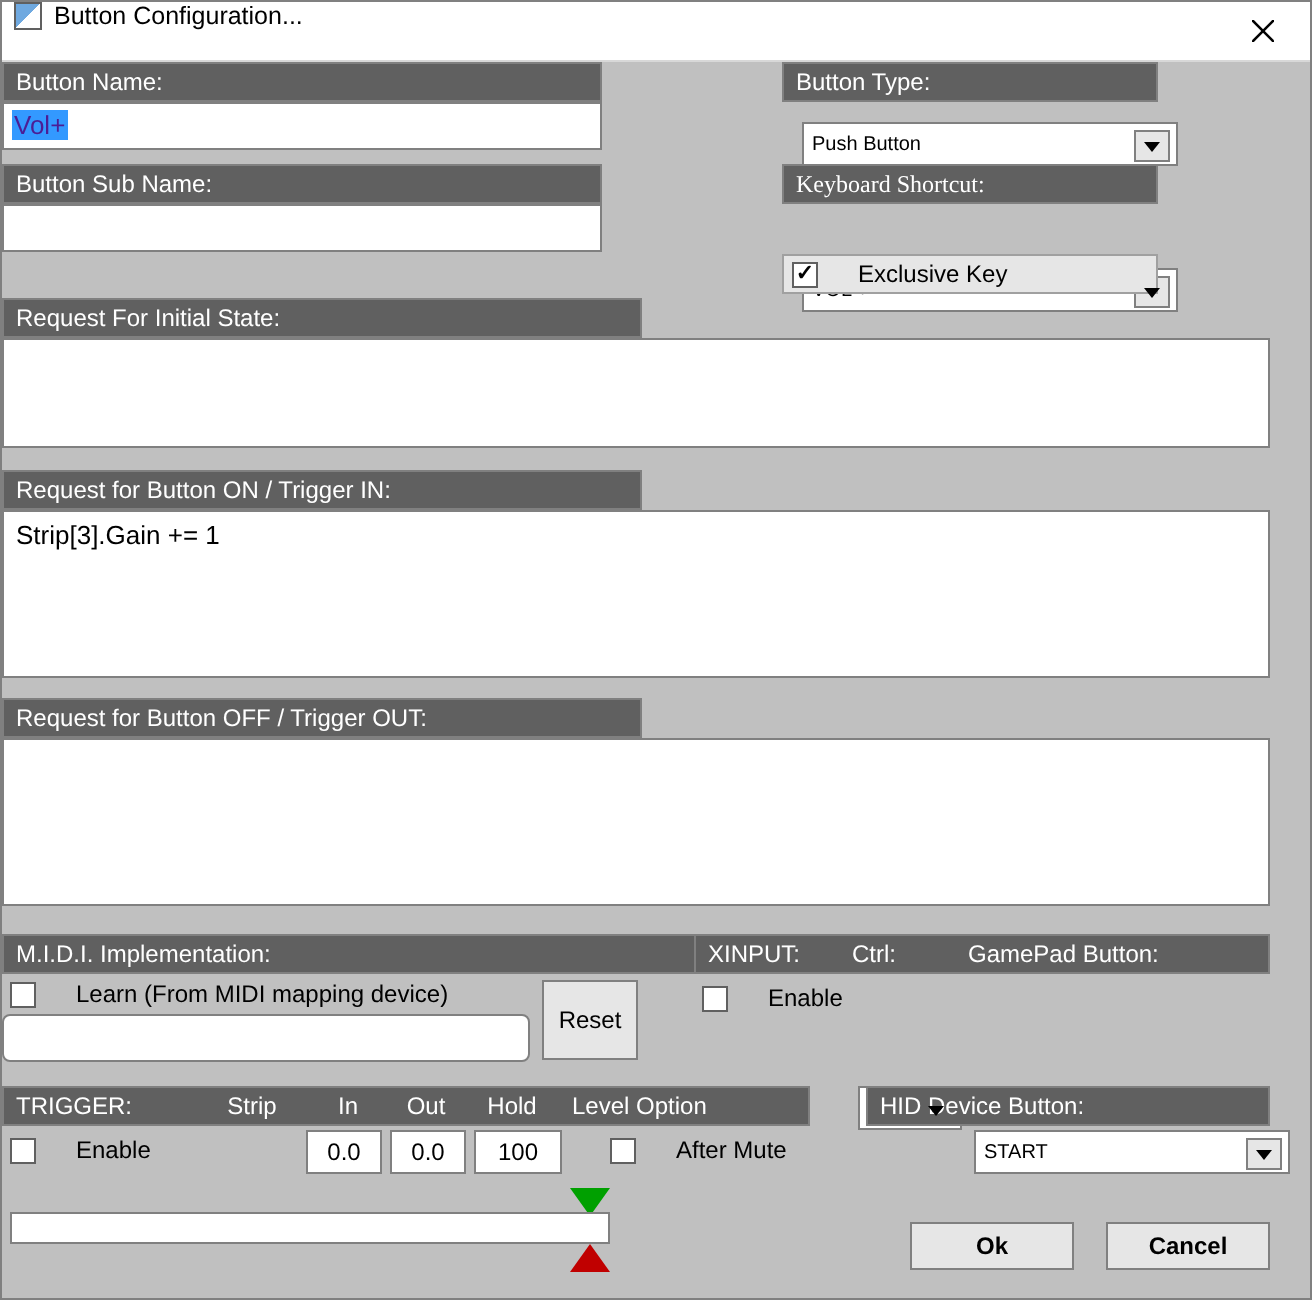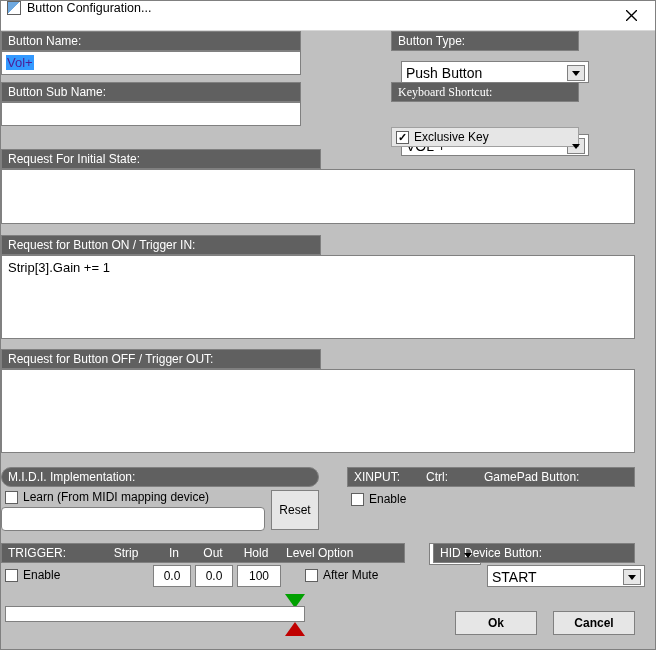--- a/index.html
+++ b/index.html
@@ -75,25 +75,25 @@
     padding:4px 6px;
     font-family: Arial, sans-serif;
     font-size:13px;
     overflow-y:scroll;
     resize:none;
     outline:none;
   }
   .select {
     background:#fff;
     border:1px solid #808080;
-    font-size:14px;
+    font-size:10px;
     height:22px;
     padding:1px 18px 1px 4px;
     position:relative;
-    display:flex; align-items:flex-end;
+    display:flex; align-items:center;
     cursor:pointer;
   }
   .select::after {
     content:"";
     position:absolute;
     right:3px; top:3px;
     width:16px; height:14px;
     border:1px solid #808080;
     background:#e6e6e6;
   }
@@ -102,21 +102,21 @@
     right:8px; top:9px;
     width:0;height:0;
     border-left:4px solid transparent;
     border-right:4px solid transparent;
     border-top:5px solid #000;
     z-index:2;
   }
   .checkbox {
     display:flex; align-items:center;
     font-size:12px;
-    gap:5px;
+    gap:20px;
     cursor:pointer;
     text-align:center;
   }
   .checkbox .box {
     width:13px;height:13px;
     background:#fff;
     border:1px solid #606060;
     display:flex;align-items:center;justify-content:center;
   }
   .checkbox .box.checked::after {
@@ -215,21 +215,21 @@
 
     <div class="hdr abs" style="left:0px; top:118px; width:320px;">Request For Initial State:</div>
     <textarea class="textarea abs" style="left: 0px; top: 138px; width: 634px; height: 55px;"></textarea>
 
     <div class="hdr abs" style="left:0px; top:204px; width:320px;">Request for Button ON / Trigger IN:</div>
     <textarea class="textarea abs" style="left: 0px; top: 224px; width: 634px; height: 84px;">Strip[3].Gain += 1</textarea>
 
     <div class="hdr abs" style="left:0px; top:318px; width:320px;">Request for Button OFF / Trigger OUT:</div>
     <textarea class="textarea abs" style="left: 0px; top: 338px; width: 634px; height: 84px;"></textarea>
 
-    <div class="hdr abs" style="left:0px; top:436px; width:318px;border-radius:10px;">M.I.D.I. Implementation:</div>
+    <div class="hdr abs" style="left:0px; top:436px; width:364px;">M.I.D.I. Implementation:</div>
     <div class="abs" style="left:0px; top:456px; width:318px; background:#c0c0c0;">
       <div class="checkbox" style="padding:3px 4px 2px 4px;">
         <span class="box"></span>
         <span>Learn (From MIDI mapping device)</span>
       </div>
     </div>
     <input class="input-txt abs" style="left: 0px; top: 476px; width: 264px; height: 24px; border-radius: 4px;" value="">
     <div class="btn plain abs" style="left:270px; top:459px; width:48px; height:40px;">
       <span>Reset</span>
     </div>

